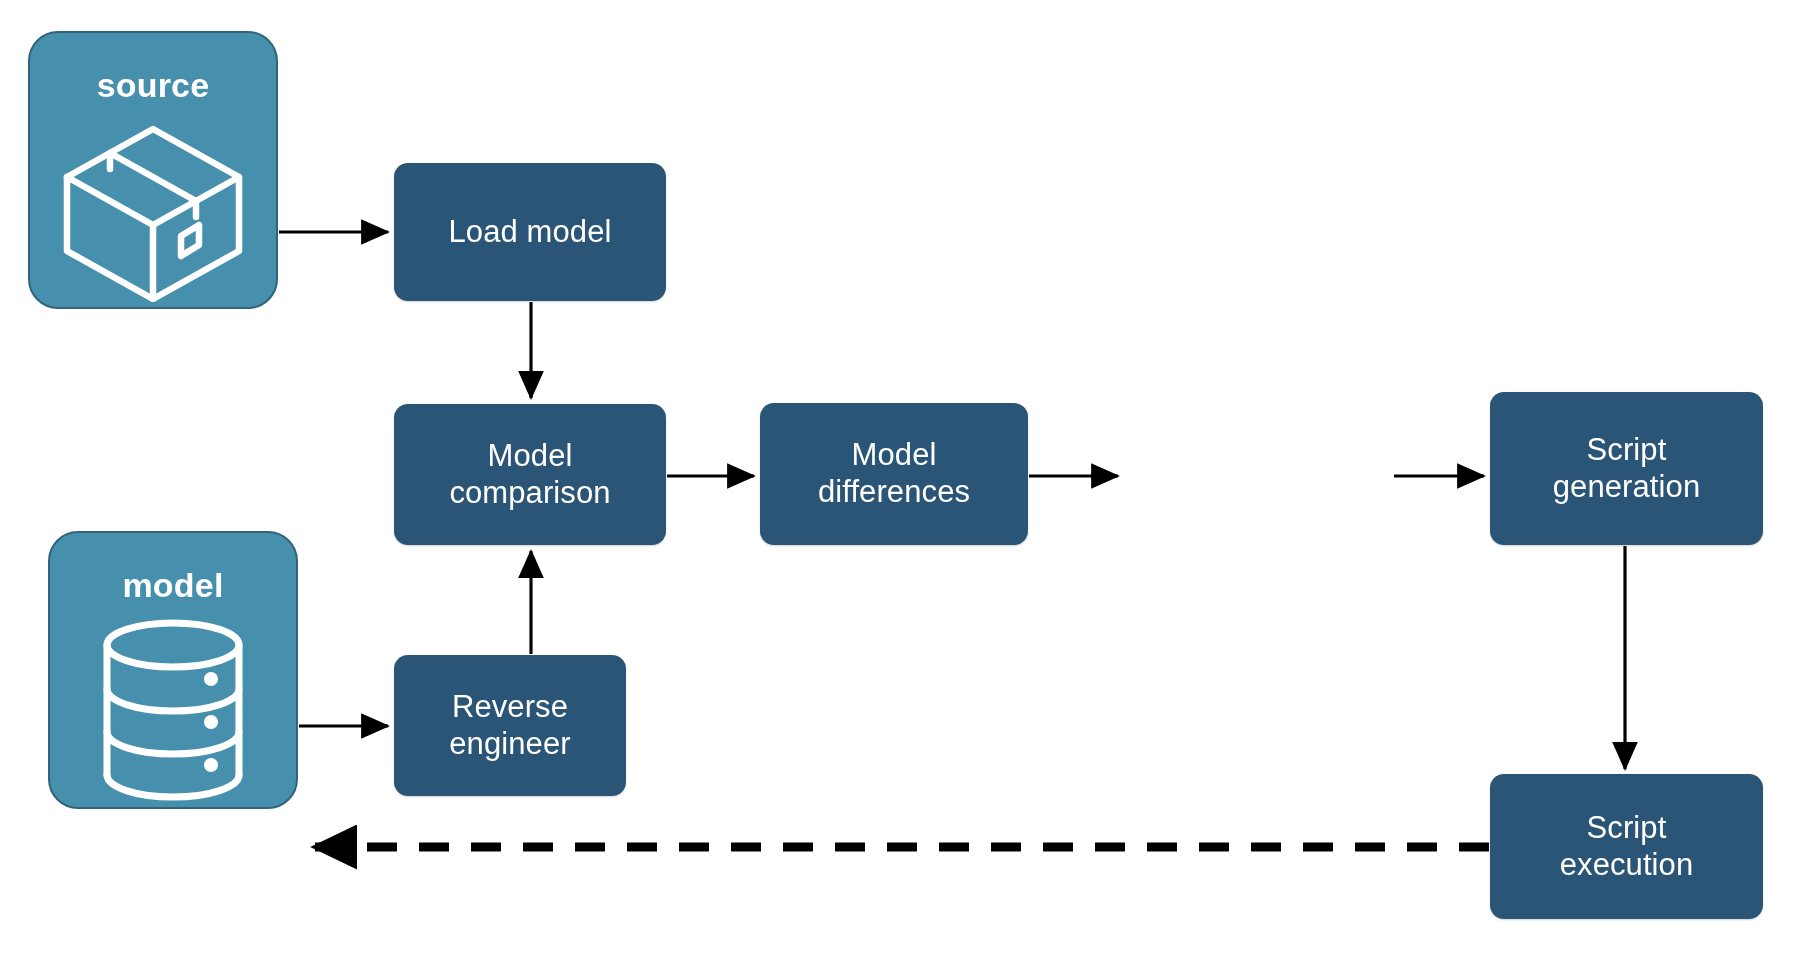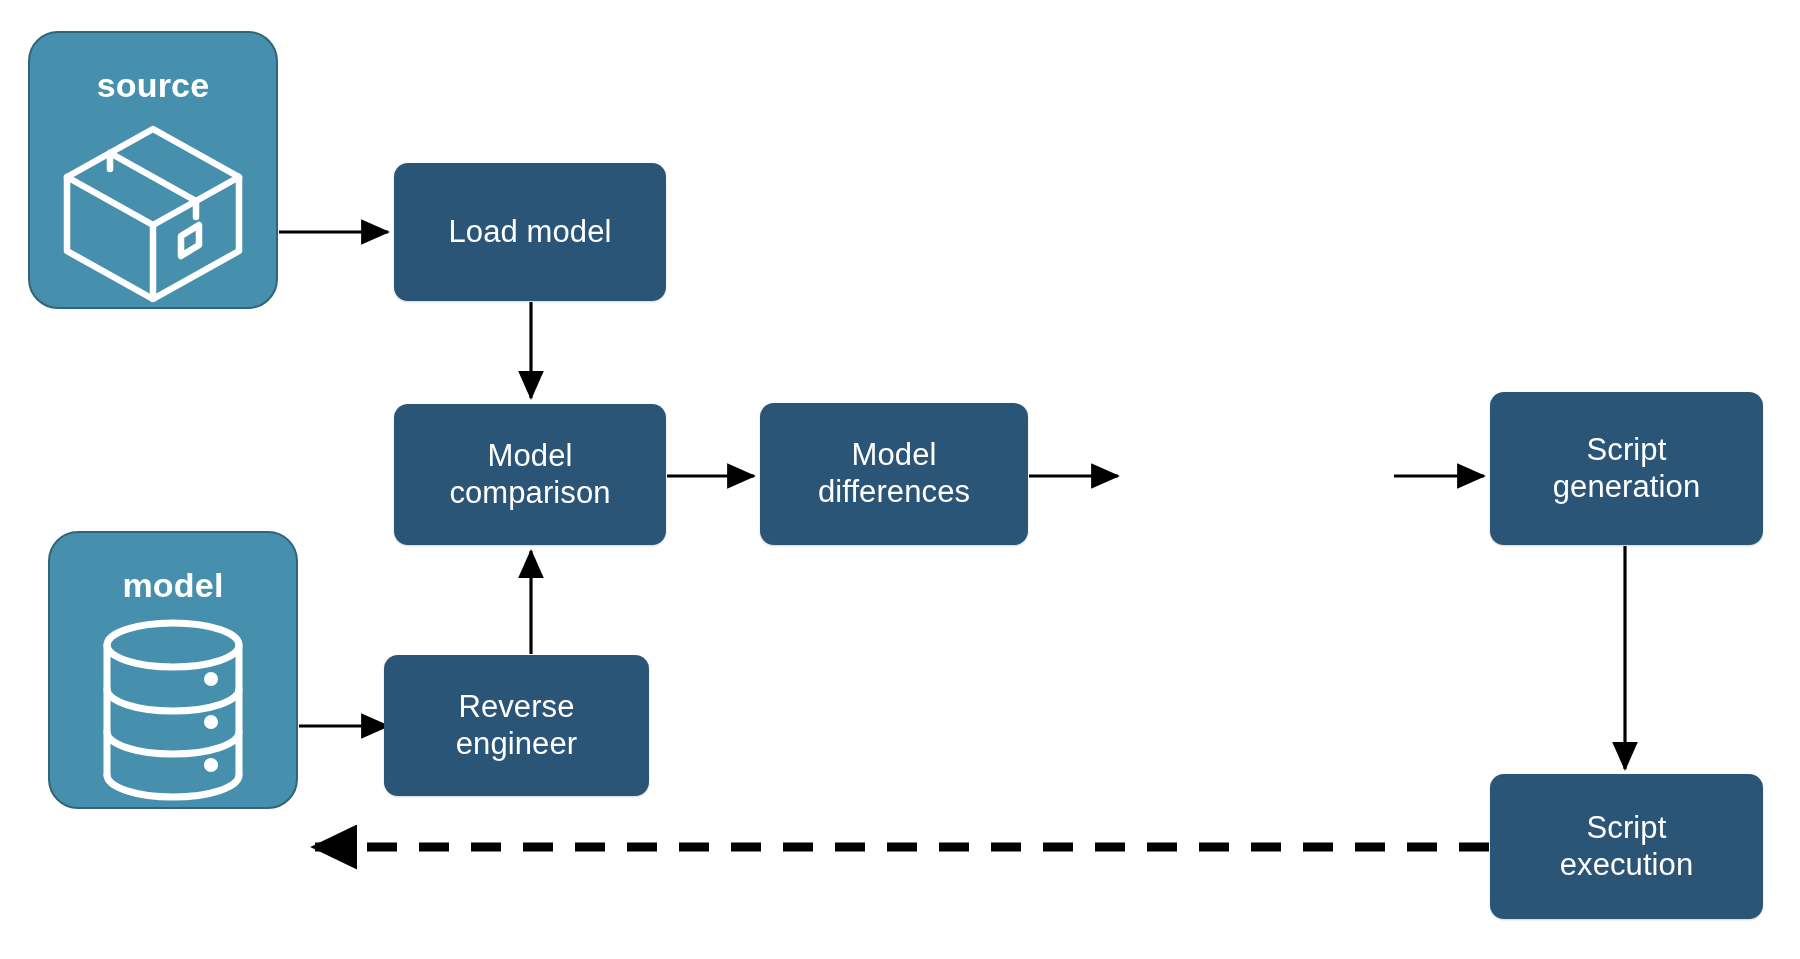--- a/index.html
+++ b/index.html
@@ -154,21 +154,21 @@
     <span class="node-text">Model
 differences</span>
   </div>
 
 
   <div class="node process" style="left:1490px; top:392px; width:273px; height:153px;">
     <span class="node-text">Script
 generation</span>
   </div>
 
-  <div class="node process" style="left:384px; top:655px; width:265px; height:141px;">
+  <div class="node process" style="left:394px; top:655px; width:232px; height:141px;">
     <span class="node-text">Reverse
 engineer</span>
   </div>
 
   <div class="node process" style="left:1490px; top:774px; width:273px; height:145px;">
     <span class="node-text">Script
 execution</span>
   </div>
 
 </div>

